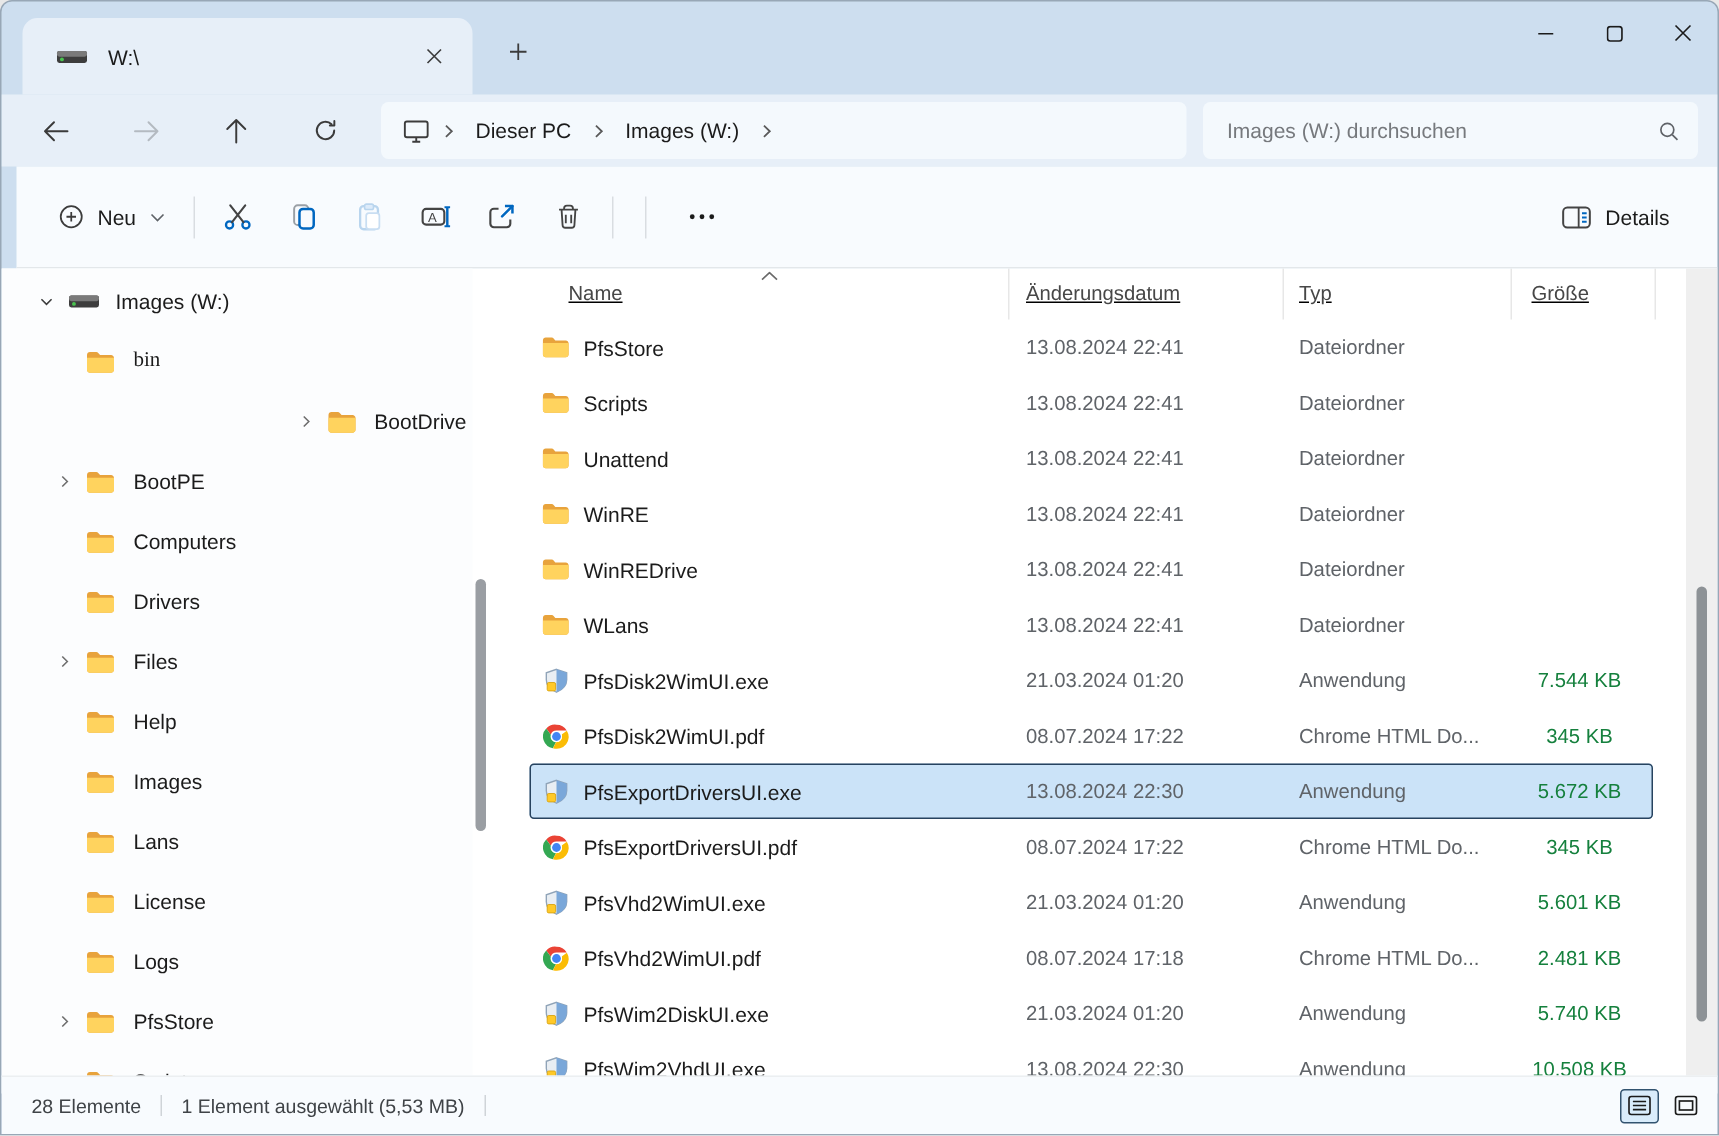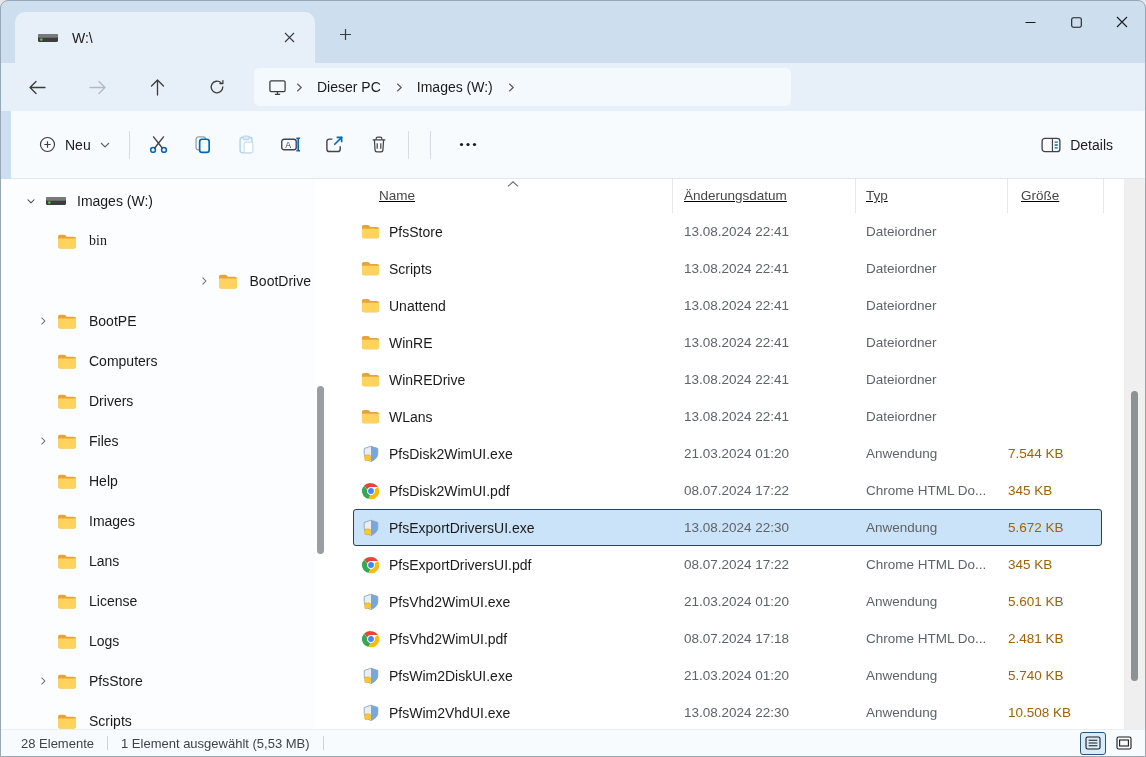--- a/index.html
+++ b/index.html
@@ -61,28 +61,28 @@
   .h-name{padding-left:26px;}
   .h-date{padding-left:11px;} .h-type{padding-left:10px;} .h-size{padding-left:13px;}
   .sort-caret{position:absolute;top:2px;left:166px;}
 
   .rows{position:absolute;top:34px;left:0;right:0;bottom:0;padding:0 9px 0 12px;overflow:hidden;}
   .row{height:37px;display:grid;grid-template-columns:320px 183px 152px 96px;align-items:center;border-radius:3px;cursor:default;}
   .row.selected{background:#cbe3f8;outline:1.5px solid #27435f;outline-offset:-1.5px;}
   .cell-name{display:flex;align-items:center;gap:9px;padding-left:8px;font-size:14px;color:#1b1b1b;white-space:nowrap;overflow:hidden;}
   .cell-date{padding-left:11px;font-size:13.5px;color:#5f6368;white-space:nowrap;}
   .cell-type{padding-left:10px;font-size:13.5px;color:#5f6368;white-space:nowrap;overflow:hidden;}
-  .cell-size{text-align:left;padding-right:6px;font-size:13.5px;color:#a16207;white-space:nowrap;}
+  .cell-size{text-align:center;padding-right:6px;font-size:13.5px;color:#15803d;white-space:nowrap;}
   .file-icon{width:19px;height:19px;display:flex;align-items:center;justify-content:center;flex:none;}
 
   .vscrollbar{position:absolute;right:0;top:0;width:21px;height:100%;background:#efefef;}
   .v-thumb{position:absolute;left:7px;width:7px;top:212px;height:290px;background:#8d9296;border-radius:4px;}
 
   
-  .statusbar{position:absolute;left:0;right:0;bottom:0;height:27px;background:#f8fbfe;display:flex;align-items:center;
+  .statusbar{position:absolute;left:0;right:0;bottom:0;height:39px;background:#f8fbfe;display:flex;align-items:center;
              font-size:13px;color:#3f4347;border-top:1px solid #eceff1;box-sizing:border-box;}
   .sb-text{padding:0 0 0 20px;white-space:nowrap;}
   .sb-sel{padding-left:0;}
   .sb-sep{width:1px;height:14px;background:#cfd4d8;margin:0 13px;flex:none;}
   .sb-right{margin-left:auto;display:flex;align-items:center;gap:5px;margin-right:8px;}
   .view-toggle{width:26px;height:23px;border-radius:3px;border:1px solid transparent;background:transparent;display:flex;
              align-items:center;justify-content:center;cursor:pointer;padding:0;}
   .view-toggle.active{background:#d9ecfb;border-color:#32536f;}
 
   svg{display:block;}
@@ -169,20 +169,29 @@
       <span class="crumb">Dieser PC</span>
       <span class="crumb-chev">
         <svg width="10" height="11" viewBox="0 0 10 11" fill="none" stroke="#5a5a5a" stroke-width="1.2">
             <path d="M3.3 1.8L7.2 5.5 3.3 9.2"></path>
           </svg>
       </span>
       <span class="crumb">Images (W:)</span>
       <span class="crumb-chev">
         <svg width="10" height="11" viewBox="0 0 10 11" fill="none" stroke="#5a5a5a" stroke-width="1.2">
             <path d="M3.3 1.8L7.2 5.5 3.3 9.2"></path>
+          </svg>
+      </span>
+    </div>
+    <div class="search-box">
+      <input type="text" placeholder="Images (W:) durchsuchen" style="">
+      <span style="display:flex;">
+        <svg width="15" height="15" viewBox="0 0 16 16" fill="none" stroke="#5f6368" stroke-width="1.2">
+            <circle cx="7" cy="7" r="4.6"></circle>
+            <path d="M10.6 10.6L14.2 14.2"></path>
           </svg>
       </span>
     </div>
   </div>
 
   <div class="toolbar">
     <button class="tb-btn" style="margin-left:16px">
       <span style="display:flex">
         <svg width="17" height="17" viewBox="0 0 16 16" fill="none" stroke="#3c3c3c" stroke-width="1.1">
             <circle cx="8" cy="8" r="6.6"></circle>

